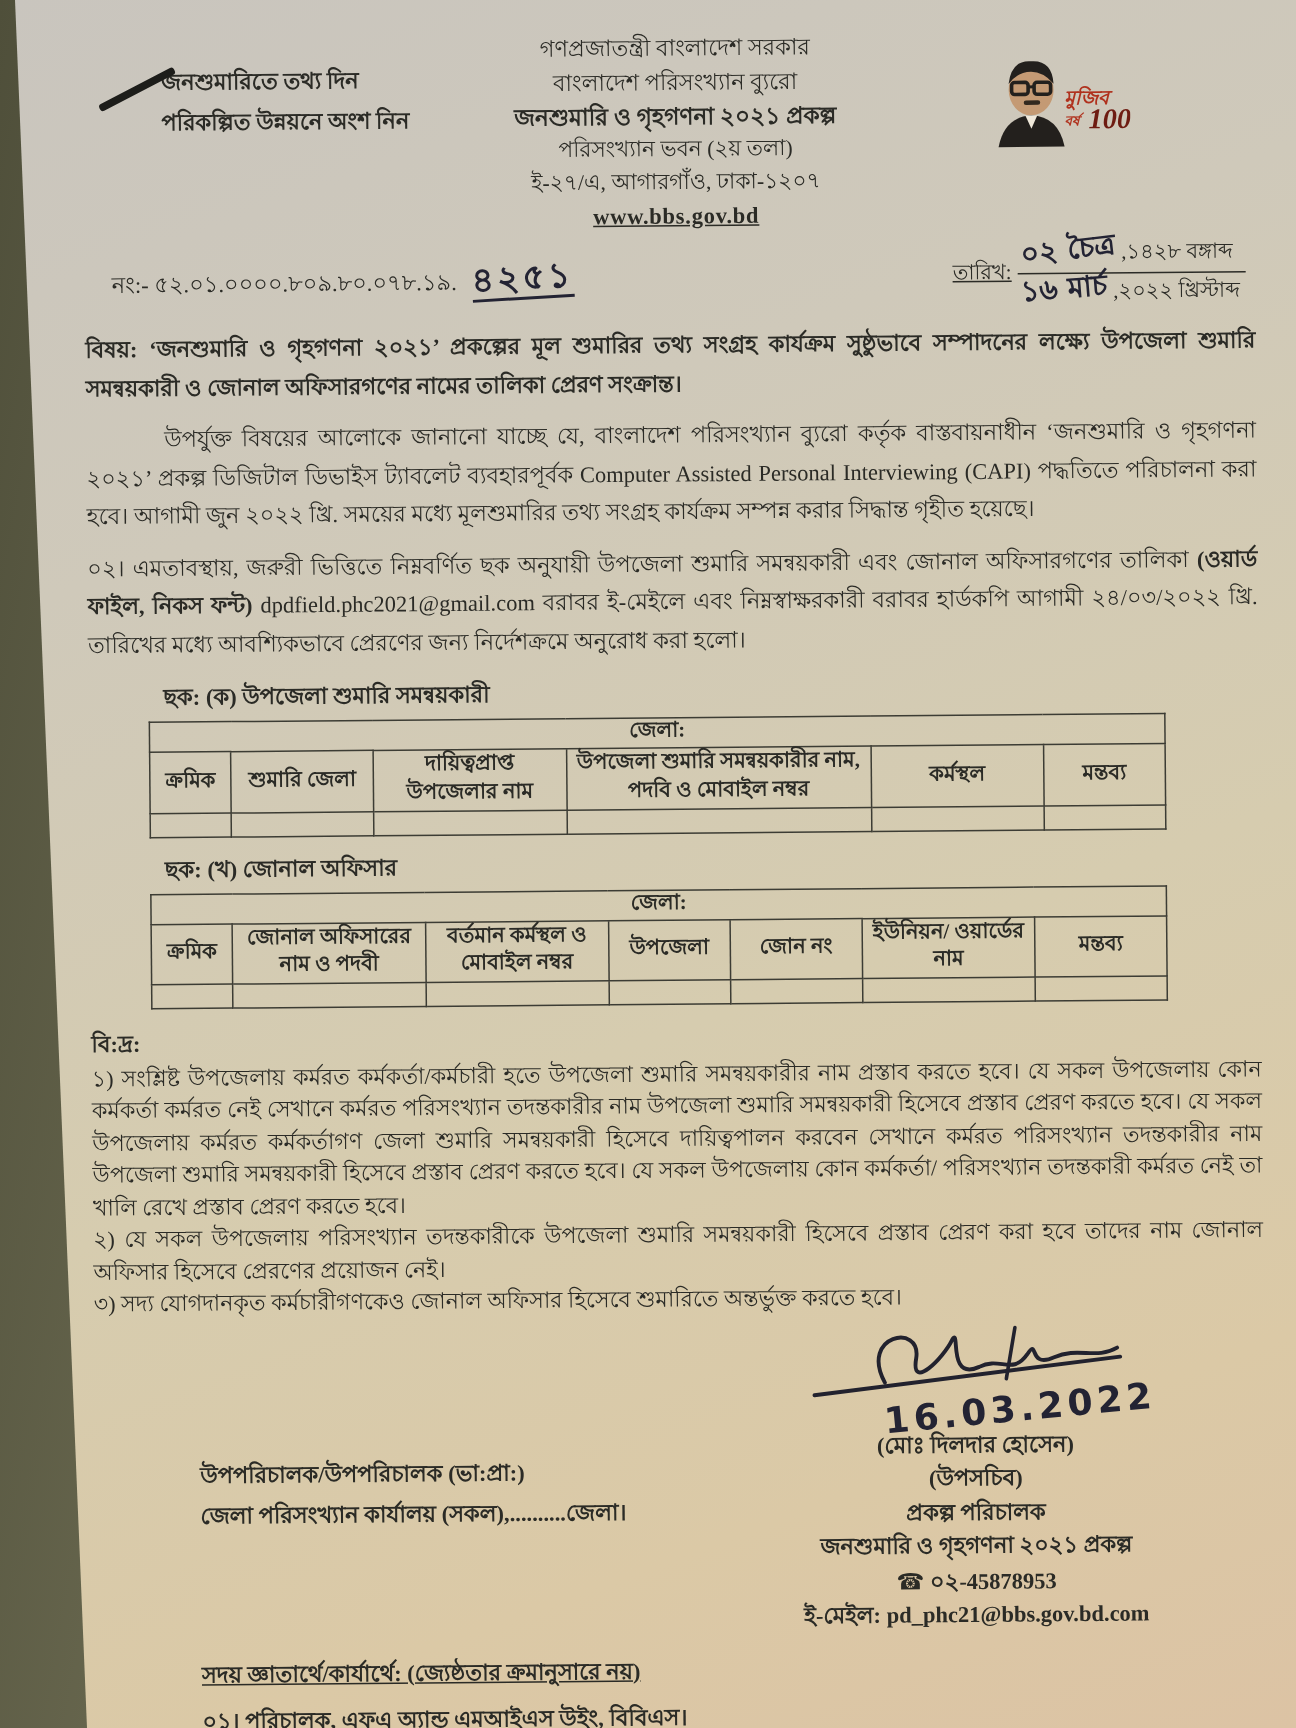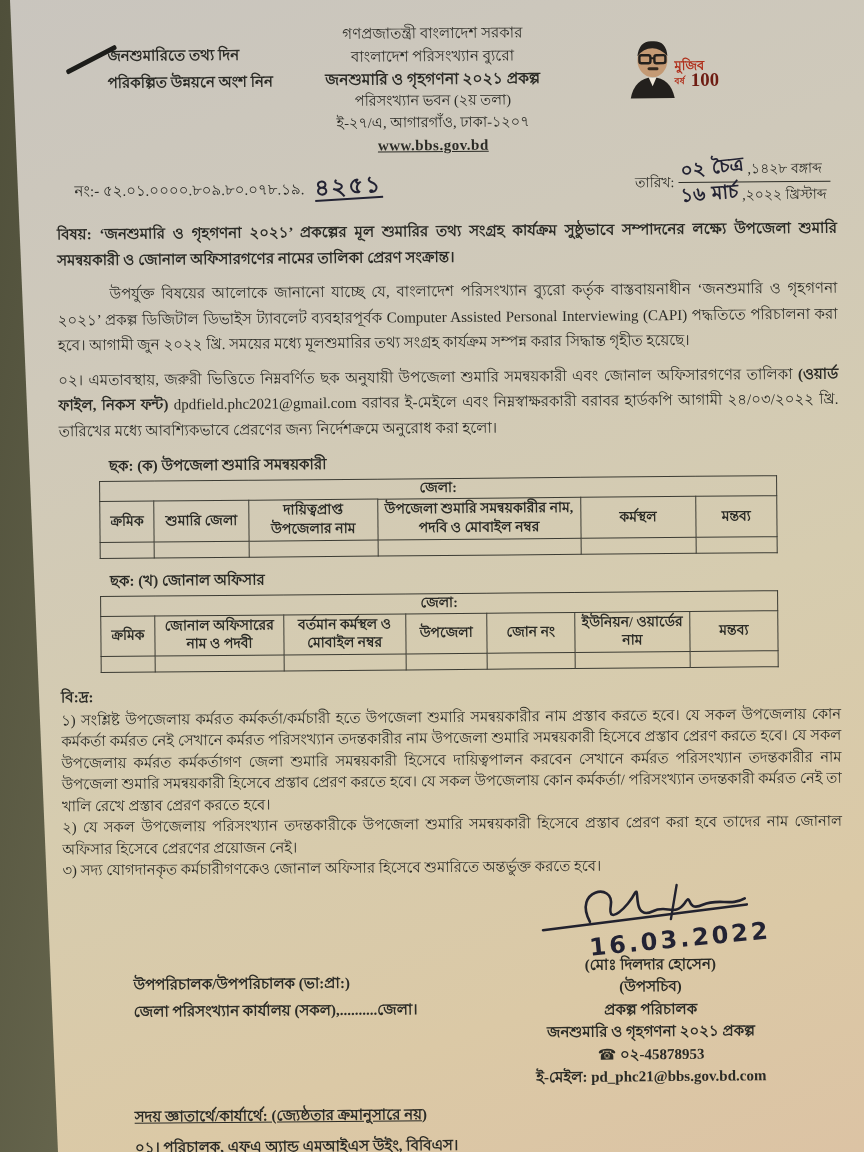--- a/index.html
+++ b/index.html
@@ -28,27 +28,27 @@
   
   .pen-slash{position:absolute;left:8px;top:32px;width:56px;height:5px;background:#1d1d1a;border-radius:2px;transform:rotate(-27deg);}
   
   .letterhead{display:flex;align-items:flex-start;}
   .slogans{margin-left:52px;margin-top:18px;font-weight:bold;font-size:15px;line-height:1.8;white-space:nowrap;}
   .org{flex:1;text-align:center;line-height:1.5;margin-left:-30px;}
   .org .l1,.org .l2{font-size:15px;}
   .org .l3{font-size:15.5px;font-weight:bold;}
   .org .l4,.org .l5{font-size:14.5px;}
   .org .website{font-weight:bold;text-decoration:underline;font-size:15px;letter-spacing:.5px;}
-  .logo{width:96px;height:78px;margin-right:117px;margin-top:14px;flex:none;}
+  .logo{width:96px;height:78px;margin-right:82px;margin-top:14px;flex:none;font-style:italic;}
   
   .ref-date-row{display:flex;justify-content:space-between;align-items:flex-start;margin-top:4px;}
   .ref-line{margin-left:18px;margin-top:14px;font-size:15px;white-space:nowrap;}
   .hw-num{font-size:23px;letter-spacing:2px;border-bottom:2px solid #232333;transform:rotate(-3deg);display:inline-block;margin-left:6px;line-height:1;}
   .date-block{display:flex;align-items:center;margin-right:6px;font-size:14px;}
-  .date-label{margin-right:4px;}
+  .date-label{margin-right:4px;text-decoration:underline;}
   .fraction{display:inline-block;text-align:left;}
   .fraction .ftop{border-bottom:1.5px solid #2b2b26;padding:0 4px 1px 2px;}
   .fraction .fbot{padding:1px 4px 0 2px;}
   .fraction .hand{font-size:19px;margin-right:4px;line-height:1;}
   .fraction .ftop .hand{display:inline-block;transform:rotate(-6deg);}
   .fraction .fbot .hand{display:inline-block;transform:rotate(-4deg);}
   
   .subject{margin:10px 0 0 0;font-weight:bold;text-align:justify;line-height:1.7;}
   .para{margin:9px 0 0 0;text-align:justify;line-height:1.7;}
   .para.indent{text-indent:52px;}

